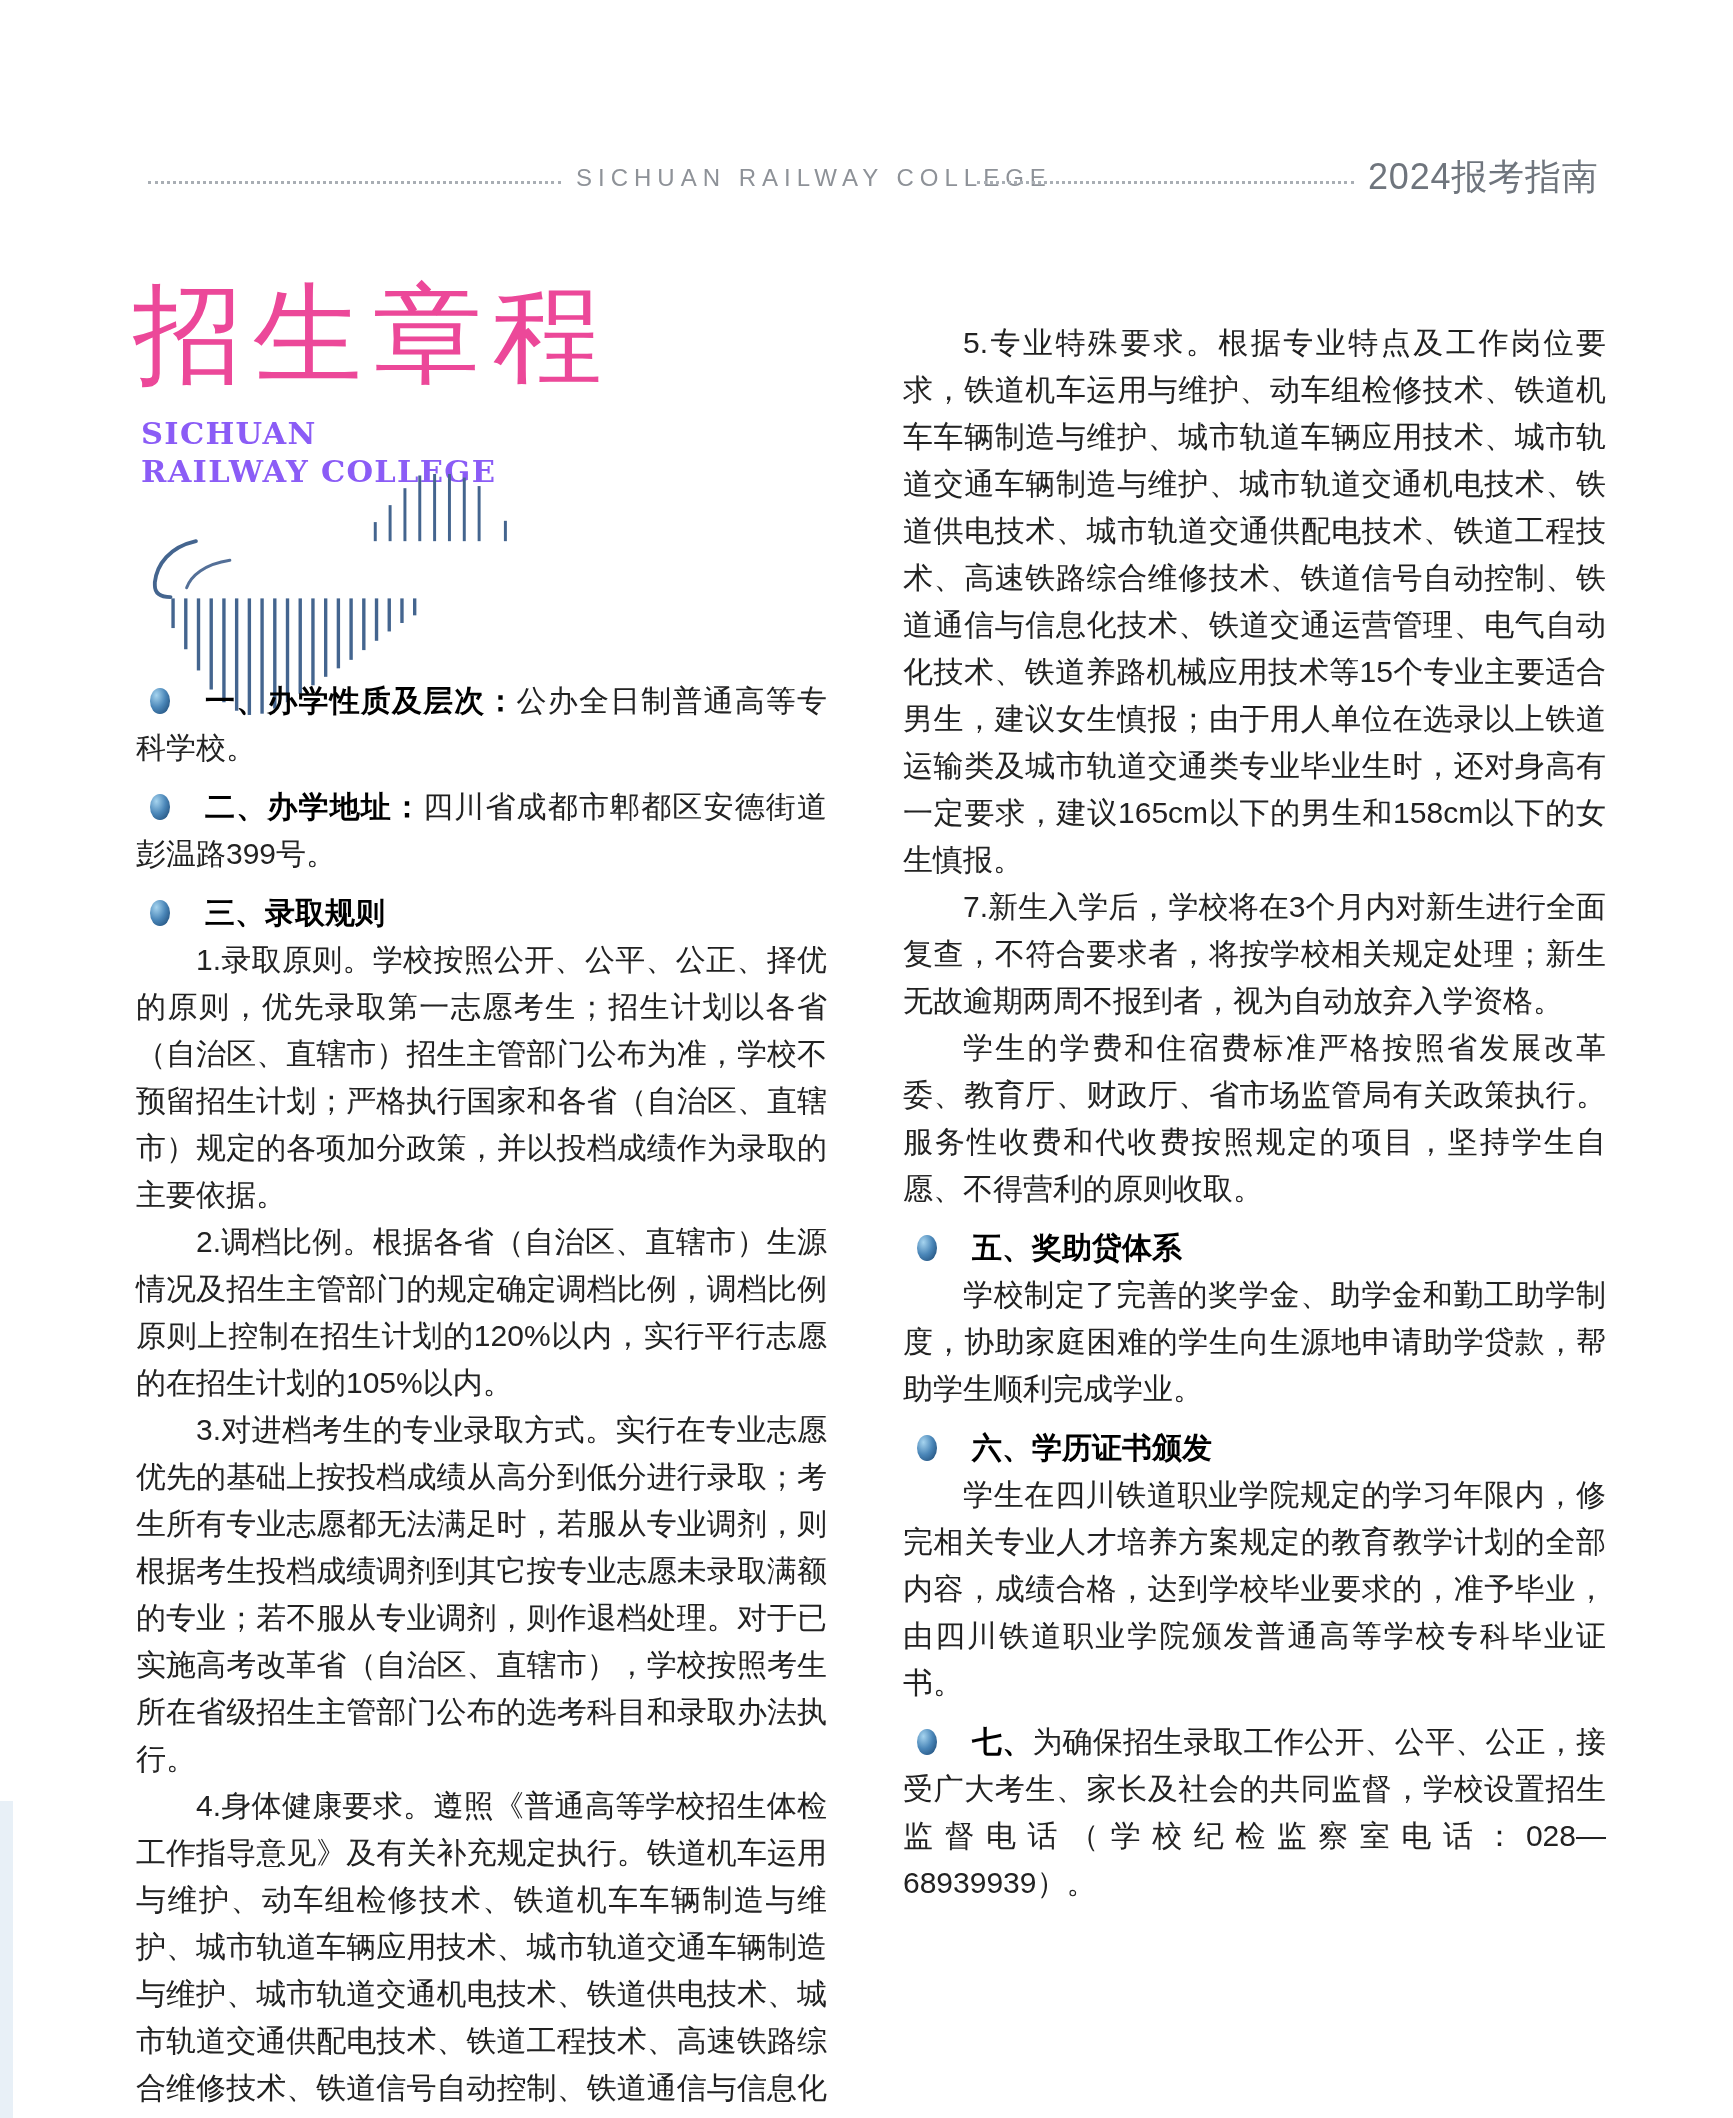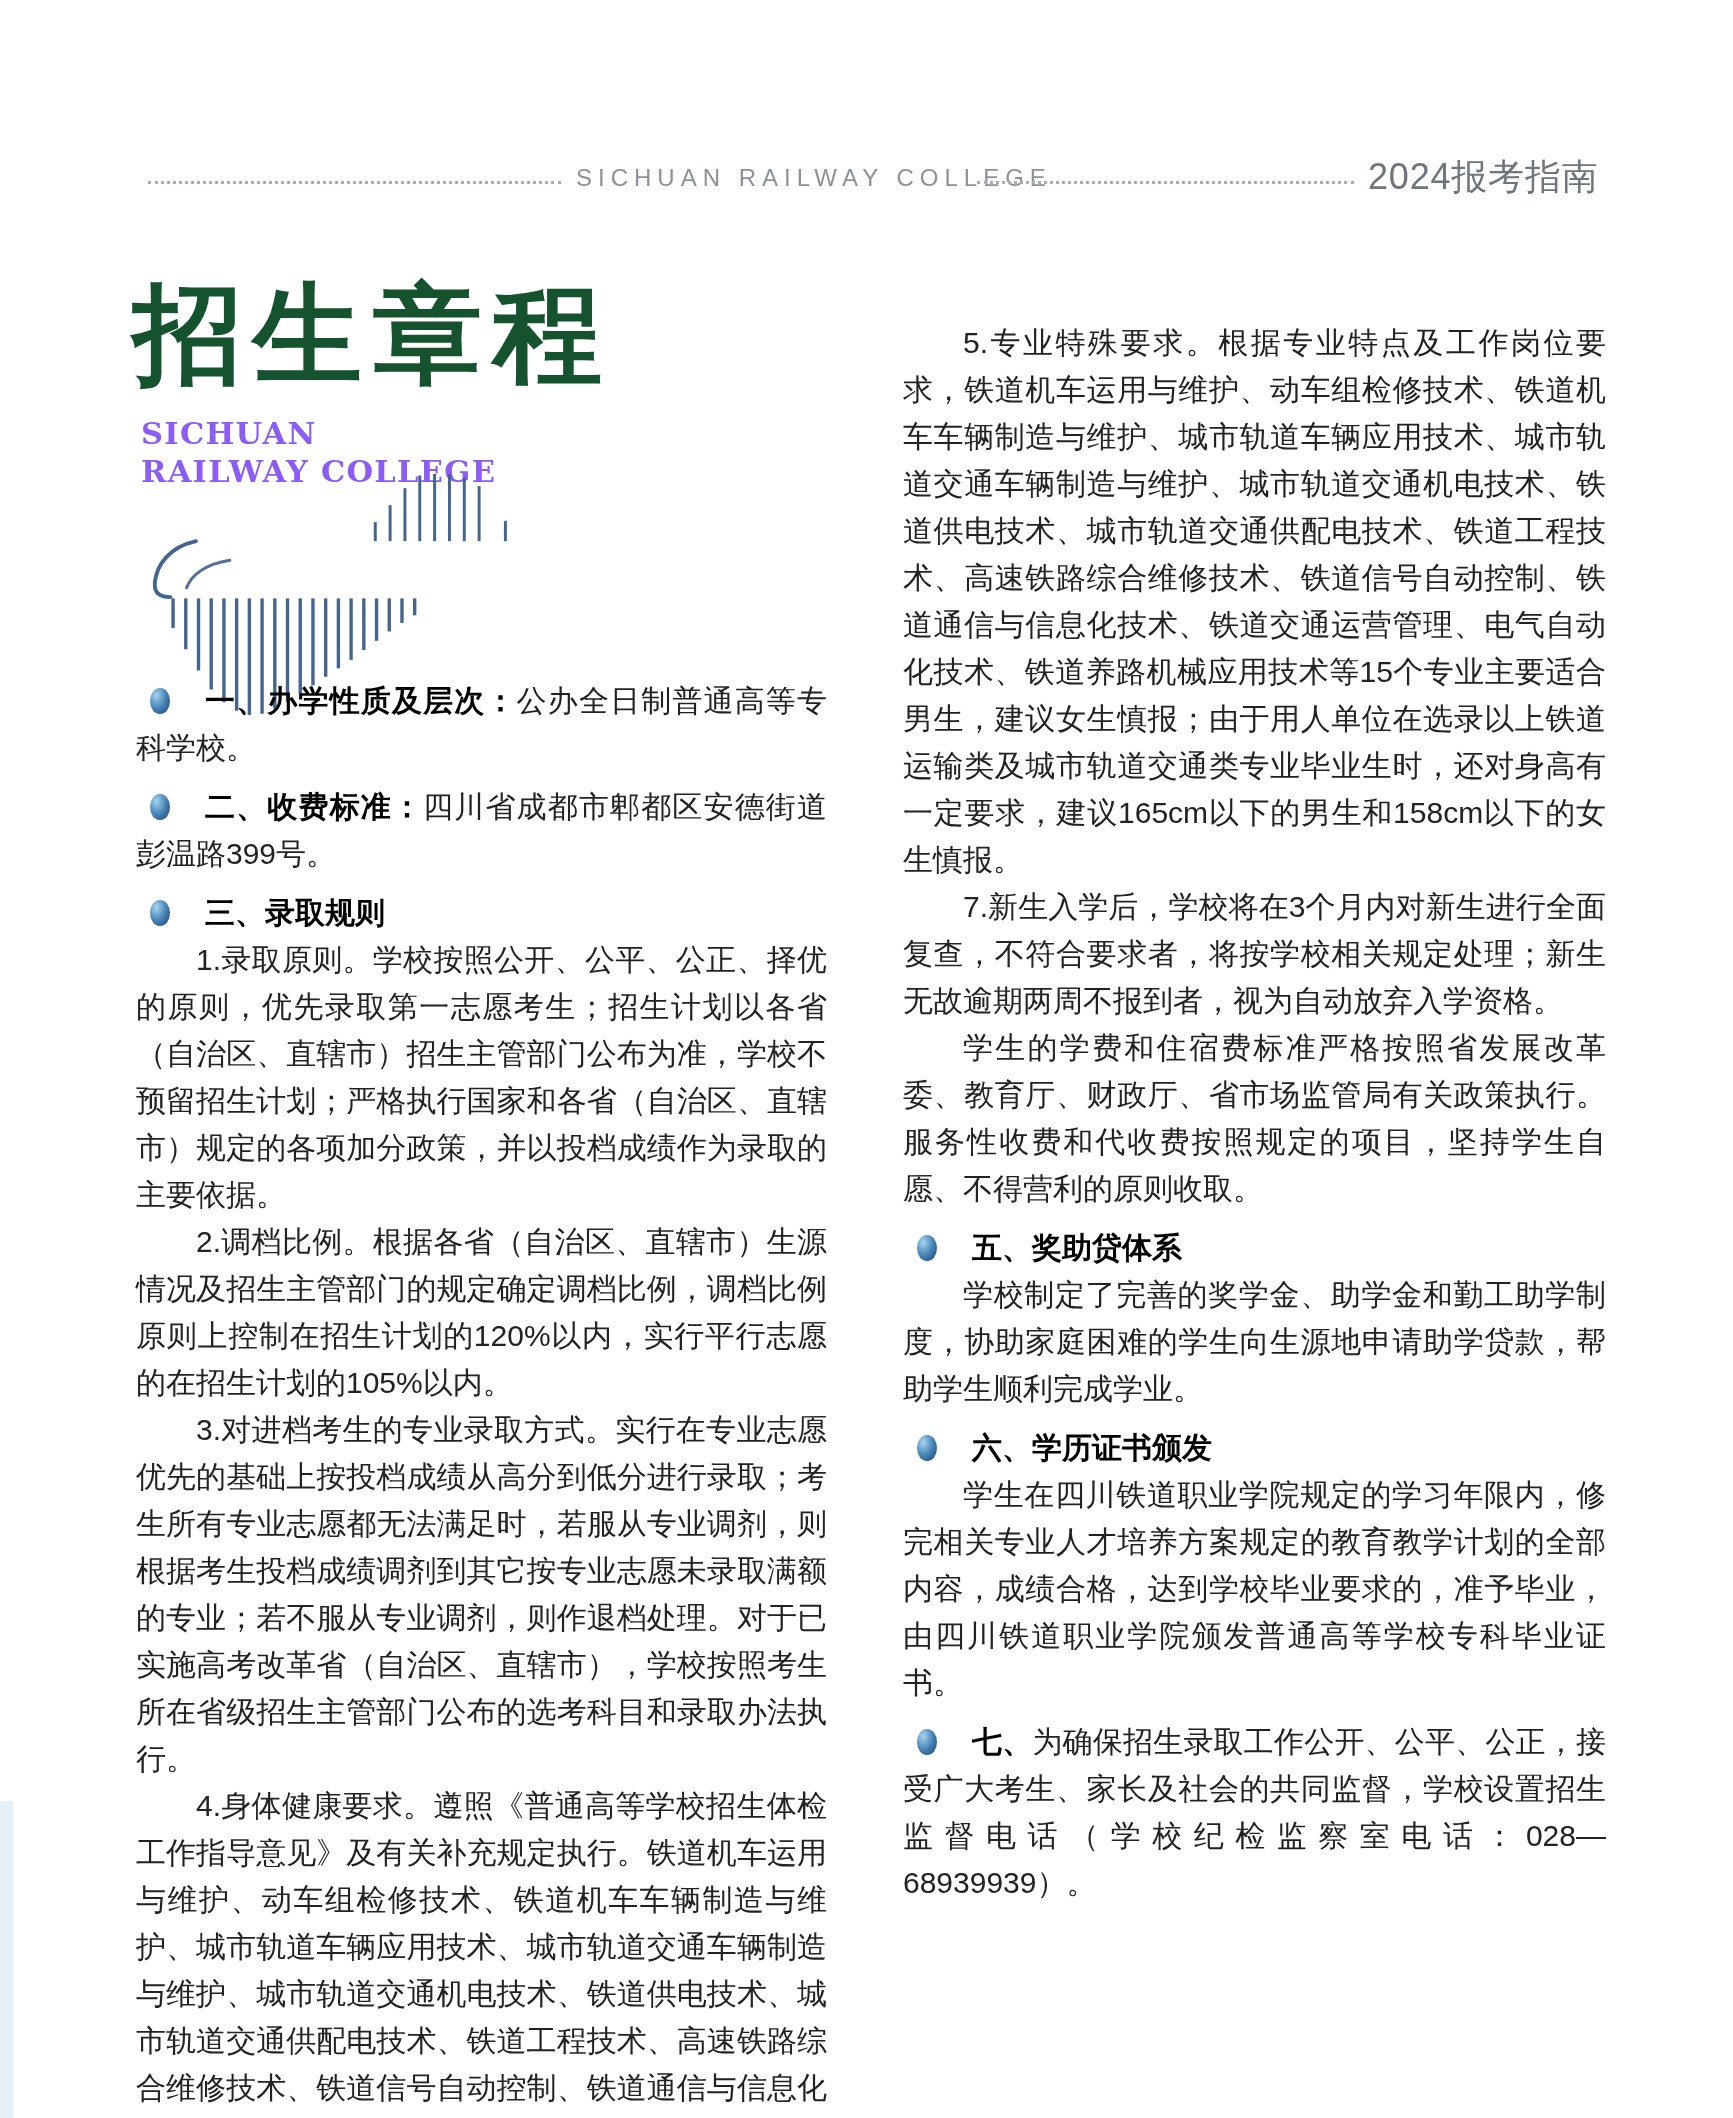--- a/index.html
+++ b/index.html
@@ -10,22 +10,22 @@
   .hdr-dots{position:absolute;height:0;border-top:3.8px dotted #a9aeb4;}
   .hdr-dots.left{left:148px;top:181px;width:413px;}
   .hdr-dots.right{left:977px;top:181px;width:377px;}
   .hdr-college{position:absolute;left:576px;top:164px;width:394px;text-align:center;
                font-size:24px;letter-spacing:6px;color:#8e9298;white-space:nowrap;}
   .hdr-guide{position:absolute;left:1368px;top:153px;font-size:36px;color:#6f757d;
              letter-spacing:0.8px;white-space:nowrap;}
 
   
   .doc-title{position:absolute;left:133px;top:271px;font-family:"DejaVu Serif",serif;
-             font-weight:bold;font-size:109px;line-height:127px;letter-spacing:11px;
-             color:#14532d;white-space:nowrap;}
+             font-weight:normal;font-size:109px;line-height:127px;letter-spacing:11px;
+             color:#ec4899;white-space:nowrap;}
   .logo-en{position:absolute;left:141px;top:414px;font-family:"DejaVu Serif",serif;
            font-weight:bold;font-size:30.5px;line-height:38px;letter-spacing:1.3px;color:#8b5cf6;}
   .train{position:absolute;left:140px;top:474px;}
 
   
   .col{position:absolute;font-size:30px;line-height:47px;text-align:justify;color:#222;}
   .col-left{left:136px;top:677px;width:691px;}
   .col-right{left:903px;top:319px;width:703px;}
   .para{margin:0;text-indent:2em;}
   .h-para{margin:0;position:relative;text-indent:2.3em;}
@@ -111,21 +111,21 @@
     </g>
   </svg>
 
   <div class="col col-left">
     <p class="h-para">
       <span class="bullet"></span>
       <b>一、办学性质及层次：</b><span>公办全日制普通高等专科学校。</span>
     </p>
     <p class="h-para spaced">
       <span class="bullet"></span>
-      <b>二、收费标准：</b><span>四川省成都市郫都区安德街道彭温路399号。</span>
+      <b>二、办学地址：</b><span>四川省成都市郫都区安德街道彭温路399号。</span>
     </p>
     <p class="h-para spaced">
       <span class="bullet"></span>
       <b>三、录取规则</b>
     </p>
     <p class="para">1.录取原则。学校按照公开、公平、公正、择优的原则，优先录取第一志愿考生；招生计划以各省（自治区、直辖市）招生主管部门公布为准，学校不预留招生计划；严格执行国家和各省（自治区、直辖市）规定的各项加分政策，并以投档成绩作为录取的主要依据。</p>
     <p class="para">2.调档比例。根据各省（自治区、直辖市）生源情况及招生主管部门的规定确定调档比例，调档比例原则上控制在招生计划的120%以内，实行平行志愿的在招生计划的105%以内。</p>
     <p class="para">3.对进档考生的专业录取方式。实行在专业志愿优先的基础上按投档成绩从高分到低分进行录取；考生所有专业志愿都无法满足时，若服从专业调剂，则根据考生投档成绩调剂到其它按专业志愿未录取满额的专业；若不服从专业调剂，则作退档处理。对于已实施高考改革省（自治区、直辖市），学校按照考生所在省级招生主管部门公布的选考科目和录取办法执行。</p>
     <p class="para">4.身体健康要求。遵照《普通高等学校招生体检工作指导意见》及有关补充规定执行。铁道机车运用与维护、动车组检修技术、铁道机车车辆制造与维护、城市轨道车辆应用技术、城市轨道交通车辆制造与维护、城市轨道交通机电技术、铁道供电技术、城市轨道交通供配电技术、铁道工程技术、高速铁路综合维修技术、铁道信号自动控制、铁道通信与信息化技术、铁道交通运营管理、铁道养路机械应用技术等14个专业要求考生听力正常，无色盲、色弱。任何一眼矫正到4.8镜片度数大于800度的考生不宜报考以上专业。</p>
   </div>

